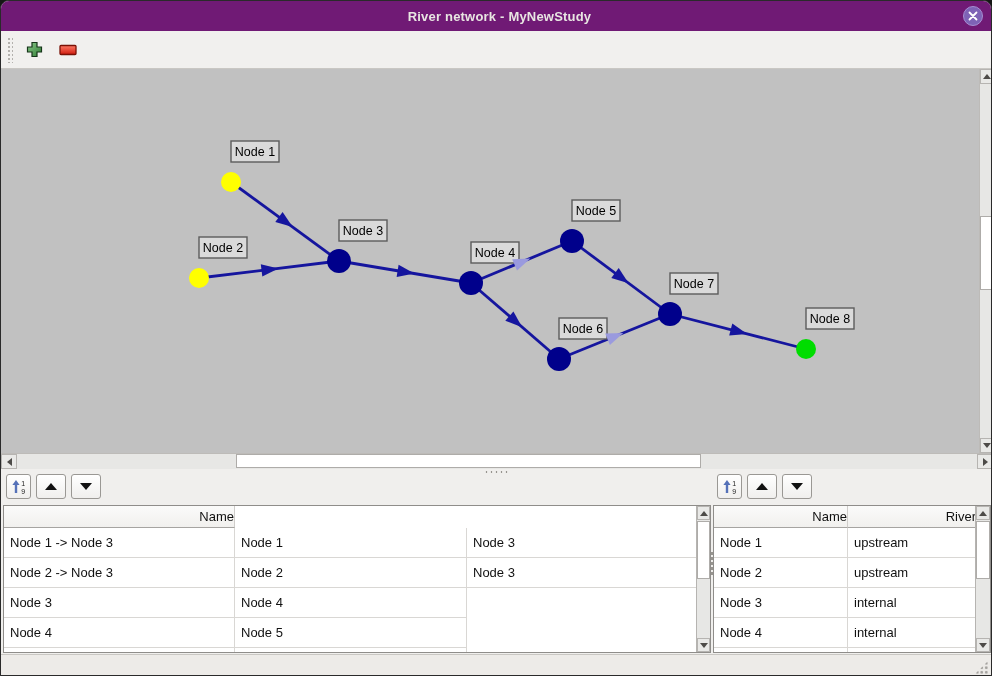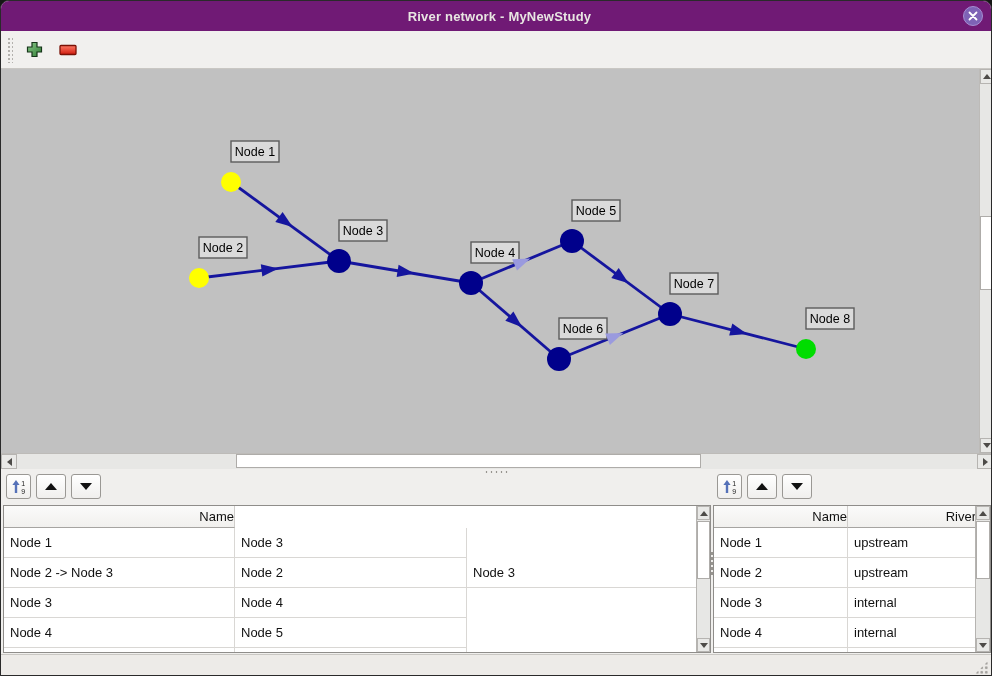--- a/index.html
+++ b/index.html
@@ -221,20 +221,21 @@
         <span class="tri down"></span>
       </div>
     </div>
 
   <div class="datatable dt-left" id="table-branches">
       <div class="dt-row dt-head">
         <div class="cell">Name</div>
       </div>
     <div class="dt-body">
         <div class="dt-row">
+          <div class="cell">Node 1 -&gt; Node 3</div>
           <div class="cell">Node 1</div>
           <div class="cell">Node 3</div>
         </div>
         <div class="dt-row">
           <div class="cell">Node 2 -&gt; Node 3</div>
           <div class="cell">Node 2</div>
           <div class="cell">Node 3</div>
         </div>
         <div class="dt-row">
           <div class="cell">Node 3</div>

